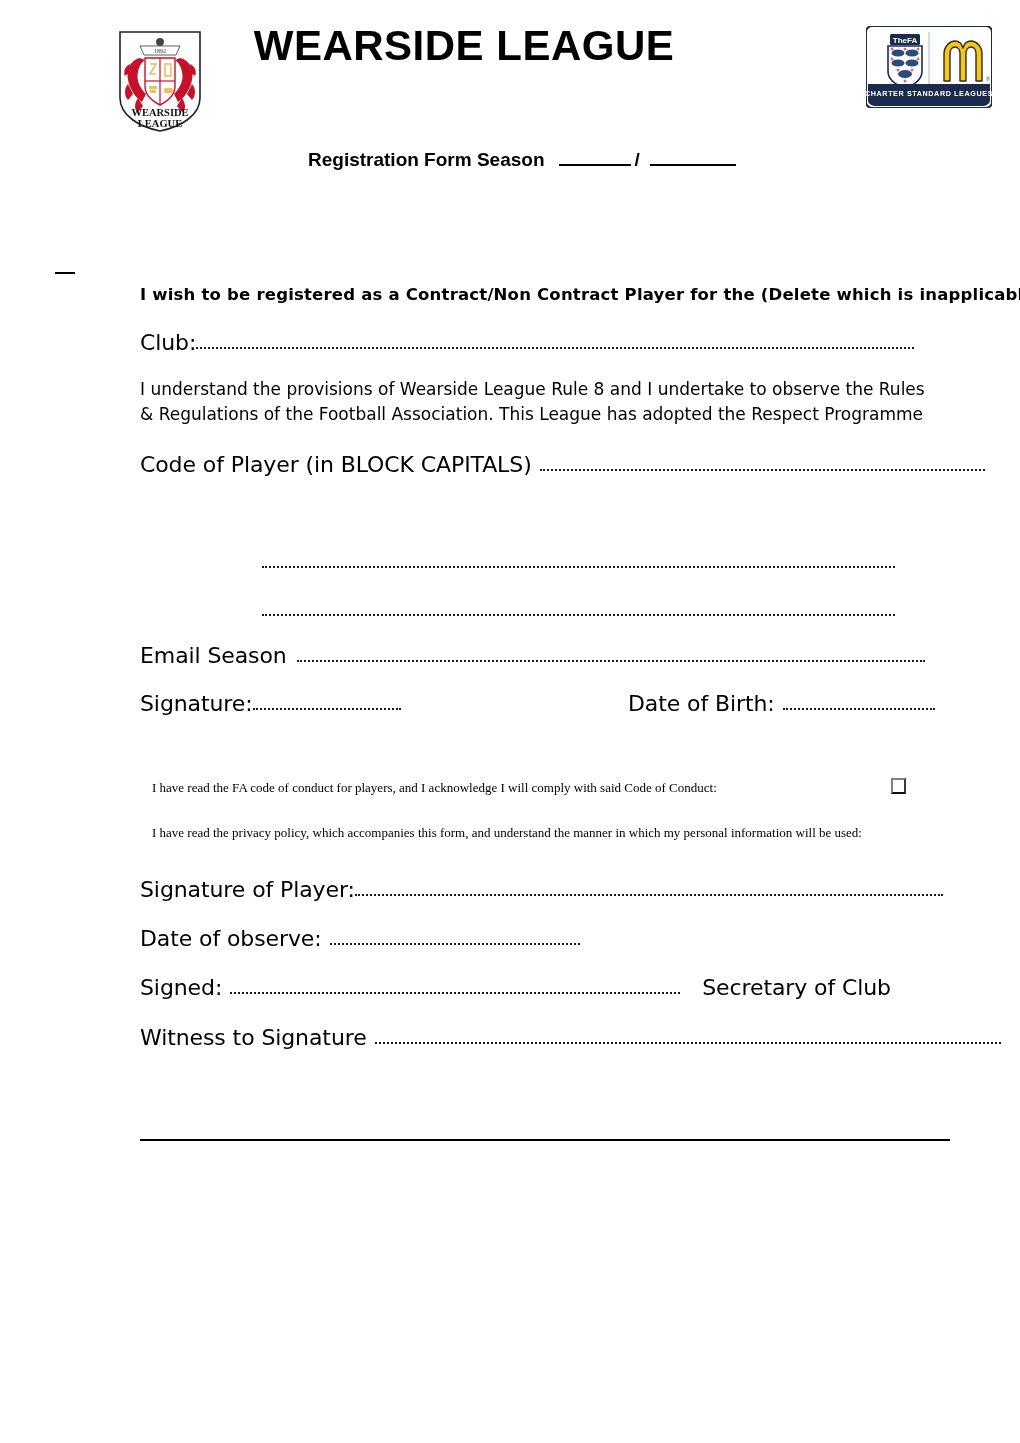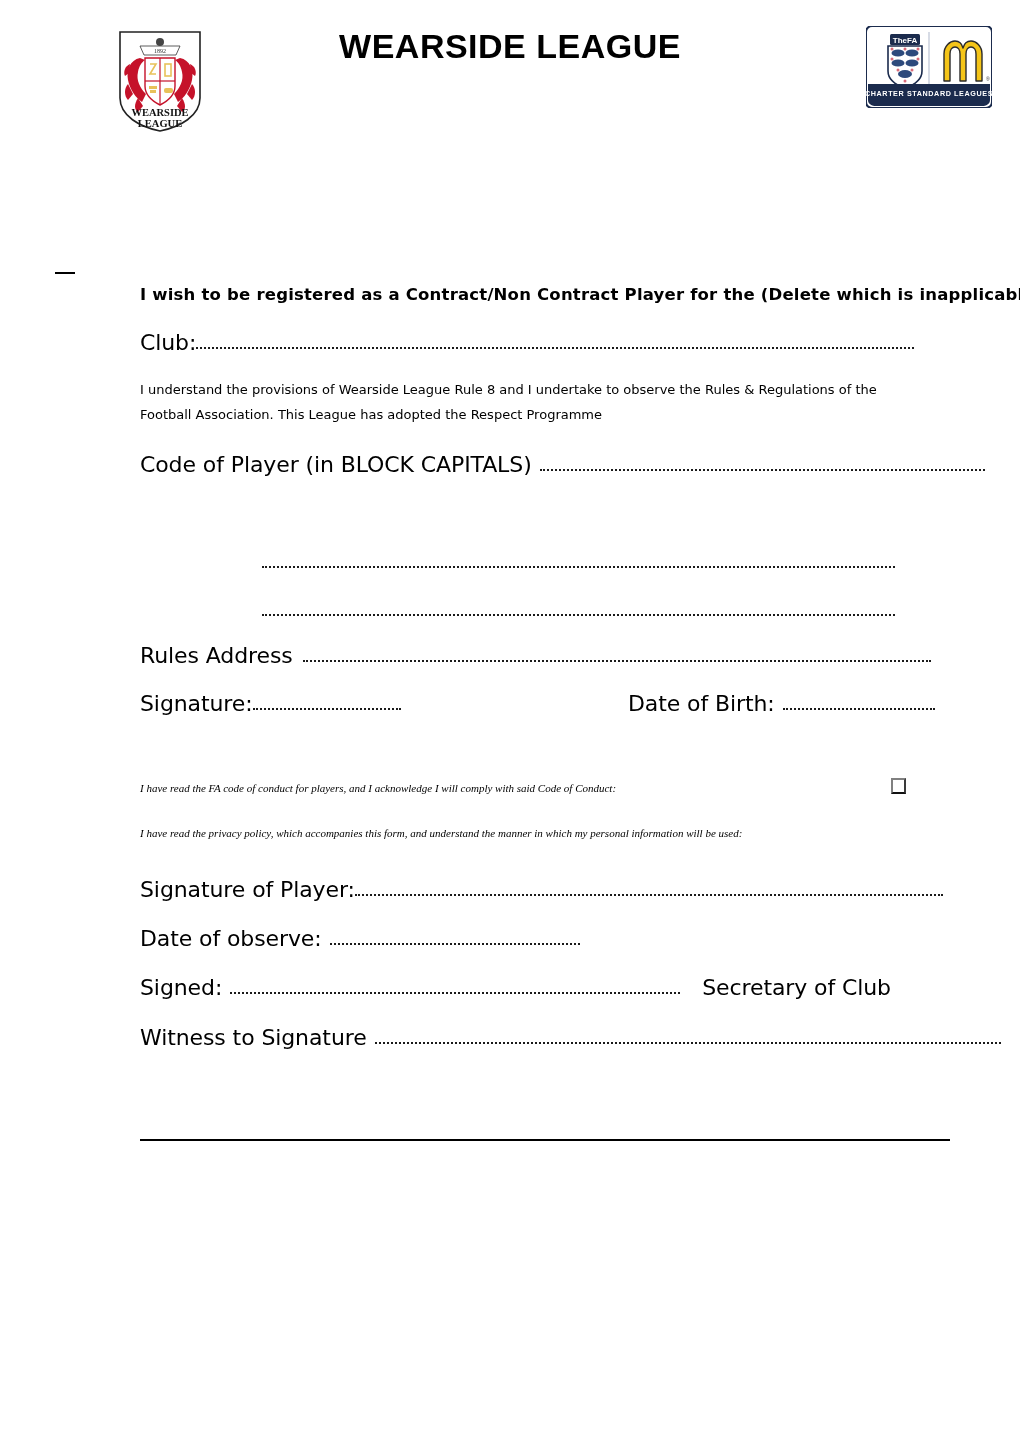--- a/index.html
+++ b/index.html
@@ -23,25 +23,25 @@
     width: 1020px;
     height: 1443px;
     background: #ffffff;
   }
 
   
   .header-title {
     position: absolute;
     left: 0;
     top: 26px;
-    width: 1020px;
+    width: 928px;
     text-align: center;
     font-family: "Liberation Sans", sans-serif;
     font-weight: bold;
-    font-size: 34px;
+    font-size: 42px;
     letter-spacing: 0.5px;
     line-height: 40px;
   }
 
   
   .crest {
     position: absolute;
     left: 114px;
     top: 28px;
     width: 92px;
@@ -102,47 +102,46 @@
   .body-line.bold {
     font-weight: bold;
     font-size: 16.5px;
     letter-spacing: 0.2px;
   }
   .body-para {
     position: absolute;
     left: 140px;
     width: 790px;
     font-family: "DejaVu Sans", sans-serif;
-    font-size: 13px;
+    font-size: 17px;
     line-height: 25px;
   }
 
   
   .dots {
     display: inline-block;
     vertical-align: baseline;
     border-bottom: 2px dotted #1a1a1a;
     height: 10px;
     margin-bottom: 1px;
   }
   .dots-standalone {
     position: absolute;
     border-bottom: 2px dotted #1a1a1a;
     height: 0;
   }
 
   
   .serif-line {
     position: absolute;
-    left: 140px;
+    left: 152px;
     font-family: "Liberation Serif", serif;
-    font-size: 11px;
+    font-size: 13px;
     line-height: 18px;
     white-space: nowrap;
-    font-style: italic;
   }
 
   .checkbox {
     position: absolute;
     left: 891px;
     top: 778px;
     width: 15px;
     height: 16px;
     border: 2px solid #808080;
     border-right-color: #3a3a3a;
@@ -231,40 +230,43 @@
       </g>
 
       <path d="M78 55 L78 28 C78 20 84 15 89 15 C93 15 96 18 97 22 C98 18 101 15 105 15 C110 15 116 20 116 28 L116 55 L110 55 L110 28 C110 24 108 21 105 21 C102 21 100 24 100 28 L100 55 L94 55 L94 28 C94 24 92 21 89 21 C86 21 84 24 84 28 L84 55 Z" fill="#f5c518" stroke="#2b2b2b" stroke-width="1.4" stroke-linejoin="round"></path>
       <text x="120" y="55" font-family="'Liberation Sans', sans-serif" font-size="5" fill="#333">®</text>
 
       <path d="M2 58 H124 V74 C124 78 120 80 116 80 H10 C6 80 2 78 2 74 Z" fill="#1b2b4d"></path>
       <text x="63" y="70" font-family="'Liberation Sans', sans-serif" font-size="7.2" font-weight="bold" letter-spacing="0.6" text-anchor="middle" fill="#ffffff">CHARTER STANDARD LEAGUES</text>
     </svg>
   </div>
 
+  <div class="subtitle">
+    <span>Registration Form Season</span><span class="blank blank-a"></span><span class="slash">/</span><span class="blank blank-b"></span>
+  </div>
 
   <div class="stray-dash"></div>
 
   <div class="body-line bold" style="top:282px;">I wish to be registered as a Contract/Non Contract Player for the (Delete which is inapplicable)</div>
 
   <div class="body-line" style="top:330px;">
     <span>Club:</span><span class="dots" style="width:718px;"></span>
   </div>
 
   <div class="body-para" style="top:377px;">I understand the provisions of Wearside League Rule 8 and I undertake to observe the Rules &amp; Regulations of the Football Association. This League has adopted the Respect Programme</div>
 
   <div class="body-line" style="top:452px;">
     <span>Code of Player (in BLOCK CAPITALS)</span><span class="dots" style="width:445px; margin-left:8px;"></span>
   </div>
 
   <div class="dots-standalone" style="left:262px; top:566px; width:633px;"></div>
   <div class="dots-standalone" style="left:262px; top:614px; width:633px;"></div>
 
   <div class="body-line" style="top:643px;">
-    <span>Rules Address</span><span class="dots" style="width:628px; margin-left:10px;"></span>
+    <span>Email Season</span><span class="dots" style="width:628px; margin-left:10px;"></span>
   </div>
 
   <div class="body-line" style="top:691px;">
     <span>Signature:</span><span class="dots" style="width:148px;"></span>
   </div>
   <div class="body-line" style="left:628px; top:691px;">
     <span>Date of Birth:</span><span class="dots" style="width:152px; margin-left:8px;"></span>
   </div>
 
   <div class="serif-line" style="top:779px;">I have read the FA code of conduct for players, and I acknowledge I will comply with said Code of Conduct:</div>

